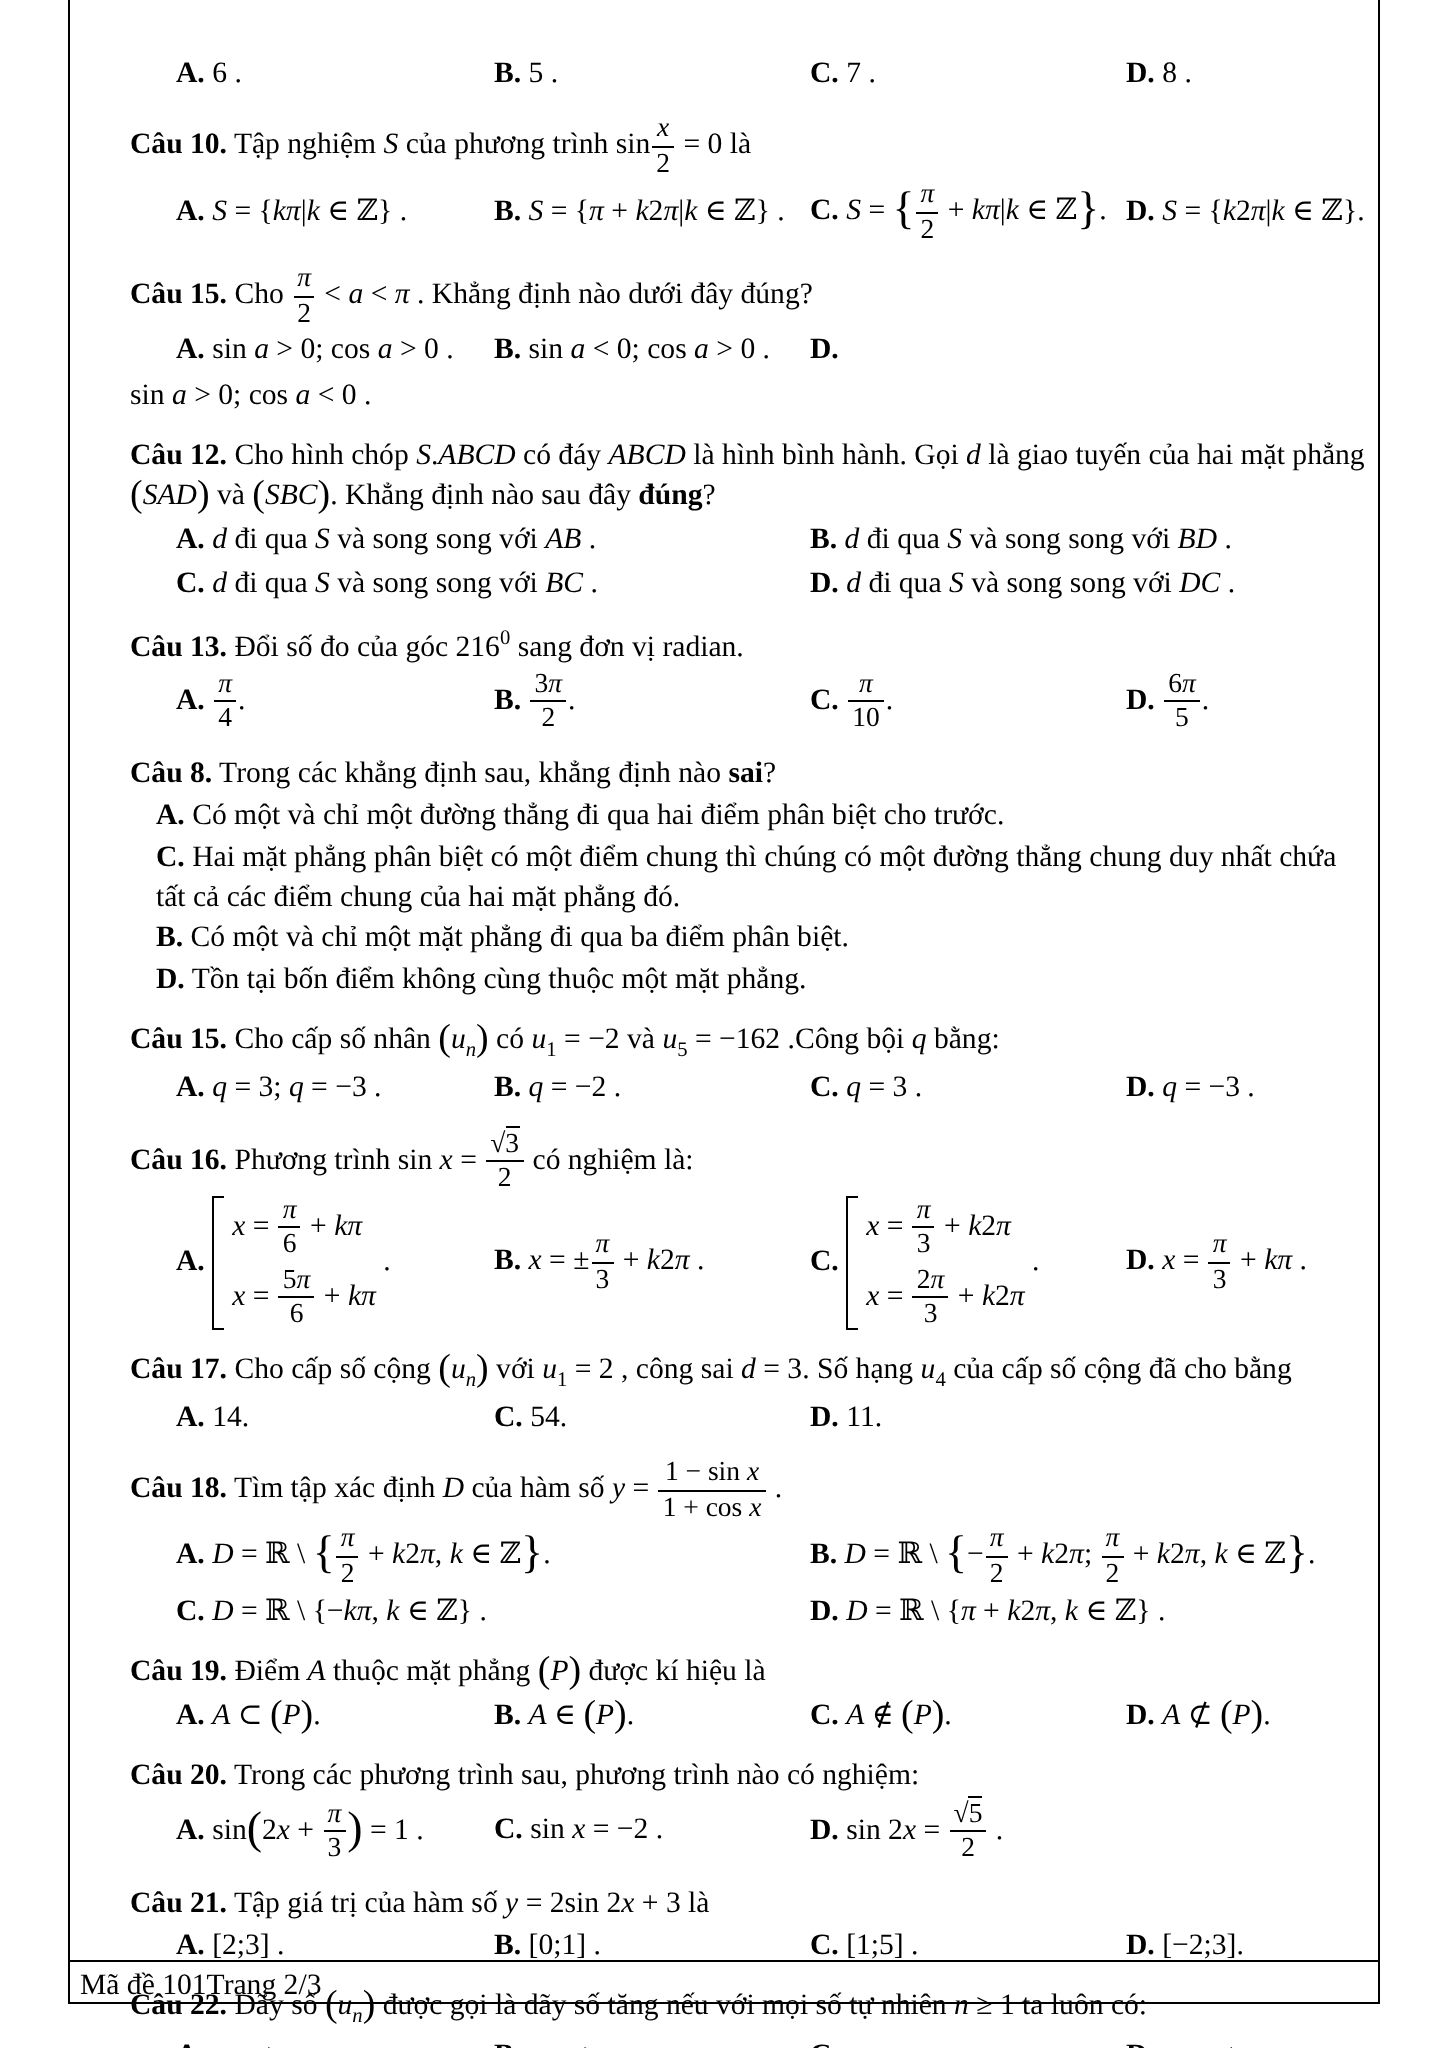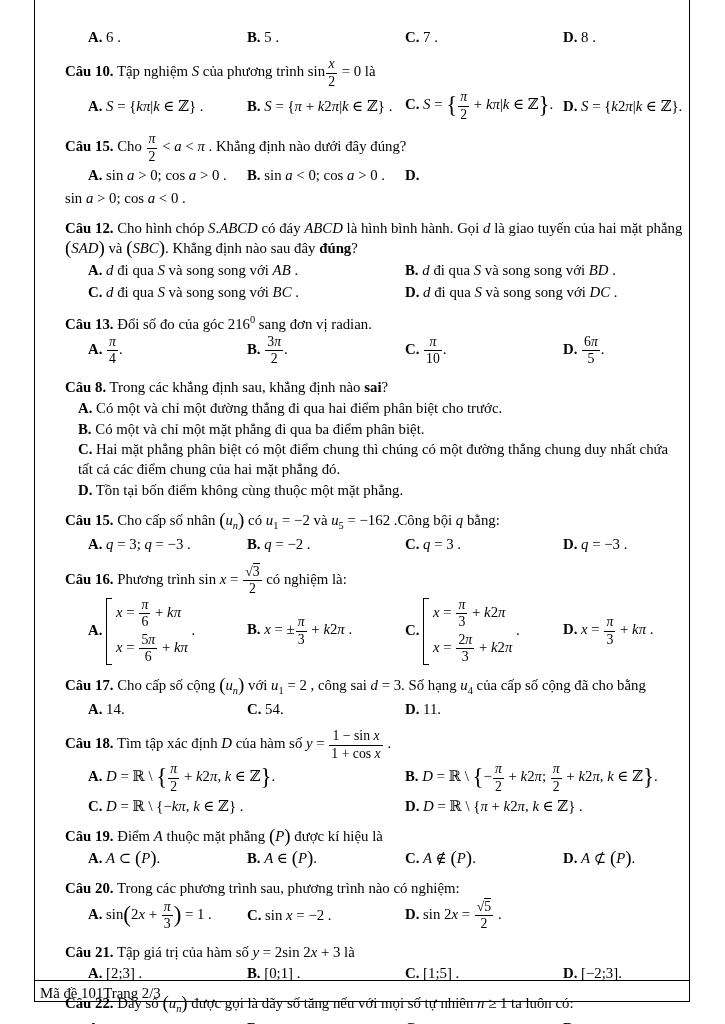--- a/index.html
+++ b/index.html
@@ -83,22 +83,22 @@
           <span class="opt"><b class="okey">A.</b> <span class="fr"><span class="n"><i>π</i></span><span class="d">4</span></span>.</span>
           <span class="opt"><b class="okey">B.</b> <span class="fr"><span class="n">3<i>π</i></span><span class="d">2</span></span>.</span>
           <span class="opt"><b class="okey">C.</b> <span class="fr"><span class="n"><i>π</i></span><span class="d">10</span></span>.</span>
           <span class="opt"><b class="okey">D.</b> <span class="fr"><span class="n">6<i>π</i></span><span class="d">5</span></span>.</span>
         </div>
       </div>
       <div class="q">
         <div class="q-head"><b class="q-label">Câu 8.</b> Trong các khẳng định sau, khẳng định nào <b>sai</b>?</div>
         <div class="opts list">
           <div class="opt-line"><b class="okey">A.</b> Có một và chỉ một đường thẳng đi qua hai điểm phân biệt cho trước.</div>
+          <div class="opt-line"><b class="okey">C.</b> Hai mặt phẳng phân biệt có một điểm chung thì chúng có một đường thẳng chung duy nhất chứa tất cả các điểm chung của hai mặt phẳng đó.</div>
           <div class="opt-line"><b class="okey">B.</b> Có một và chỉ một mặt phẳng đi qua ba điểm phân biệt.</div>
-          <div class="opt-line"><b class="okey">C.</b> Hai mặt phẳng phân biệt có một điểm chung thì chúng có một đường thẳng chung duy nhất chứa tất cả các điểm chung của hai mặt phẳng đó.</div>
           <div class="opt-line"><b class="okey">D.</b> Tồn tại bốn điểm không cùng thuộc một mặt phẳng.</div>
         </div>
       </div>
       <div class="q">
         <div class="q-head"><b class="q-label">Câu 15.</b> Cho cấp số nhân <span class="bp">(</span><i>u<sub>n</sub></i><span class="bp">)</span> có <i>u</i><sub>1</sub> = −2 và <i>u</i><sub>5</sub> = −162 .Công bội <i>q</i> bằng:</div>
         <div class="opts row4">
           <span class="opt"><b class="okey">A.</b> <i>q</i> = 3; <i>q</i> = −3 .</span>
           <span class="opt"><b class="okey">B.</b> <i>q</i> = −2 .</span>
           <span class="opt"><b class="okey">C.</b> <i>q</i> = 3 .</span>
           <span class="opt"><b class="okey">D.</b> <i>q</i> = −3 .</span>

